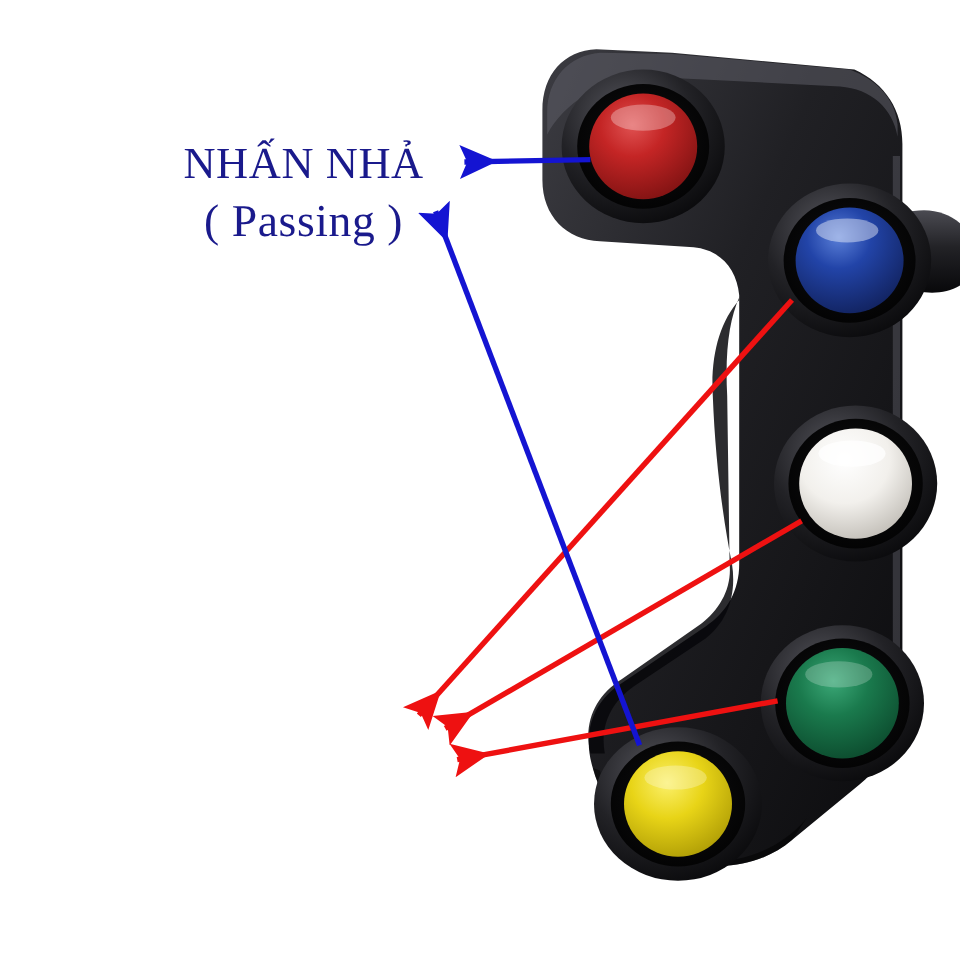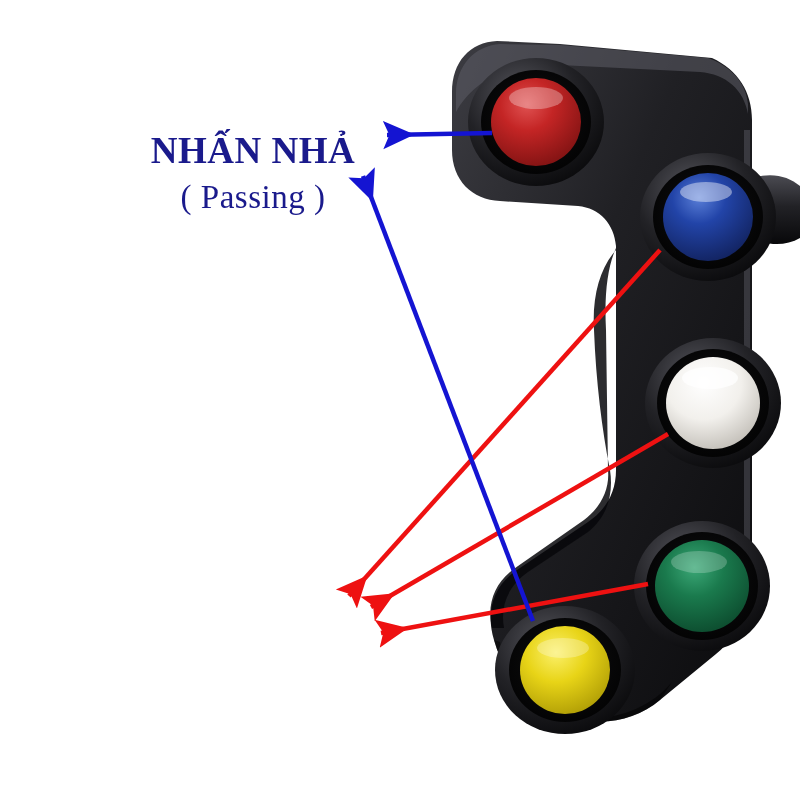--- a/index.html
+++ b/index.html
@@ -31,26 +31,25 @@
   .label-block {
     position: absolute;
     text-align: center;
     color: #1a1a8c;
     line-height: 1.05;
     white-space: nowrap;
     user-select: none;
   }
   .label-main {
     font-size: 37px;
-    font-weight: 700;
+    font-weight: 400;
     letter-spacing: 0.5px;
-    margin-top: 14px;
   }
   .label-sub {
-    font-size: 33px;
+    font-size: 38px;
     font-weight: 400;
     margin-top: 9px;
     letter-spacing: 0.5px;
   }
   #label-passing {
     left: 128px;
     top: 118px;
     width: 250px;
   }
   #label-hold {

